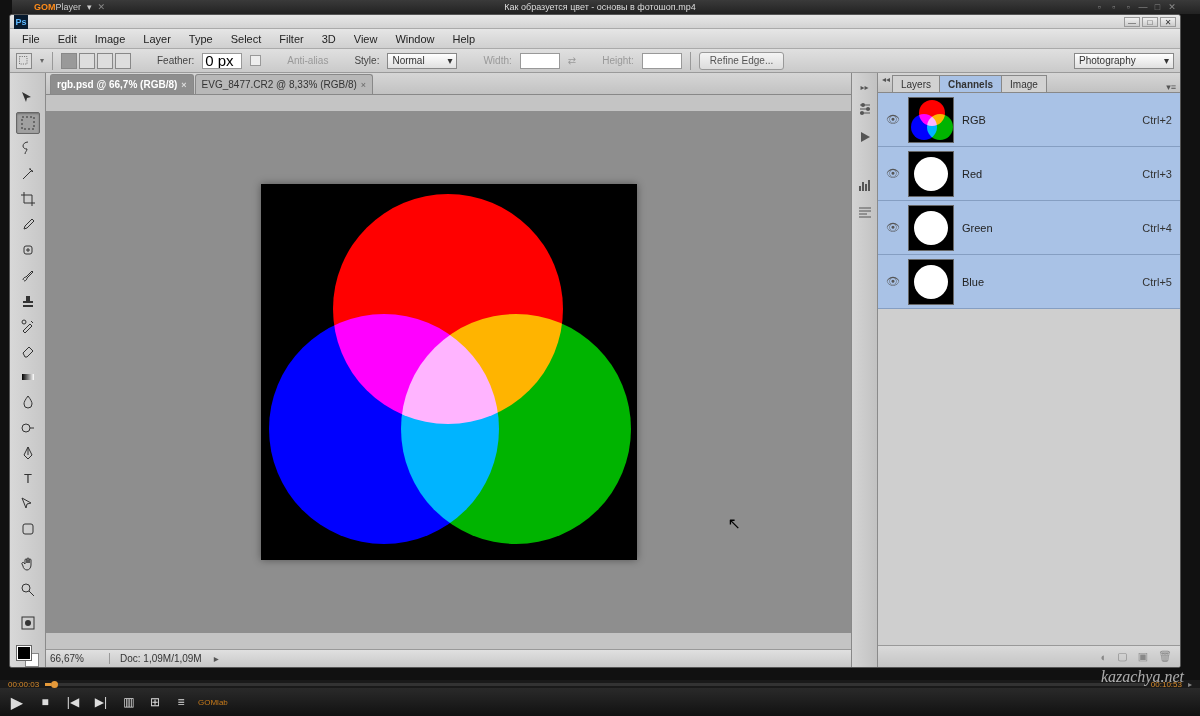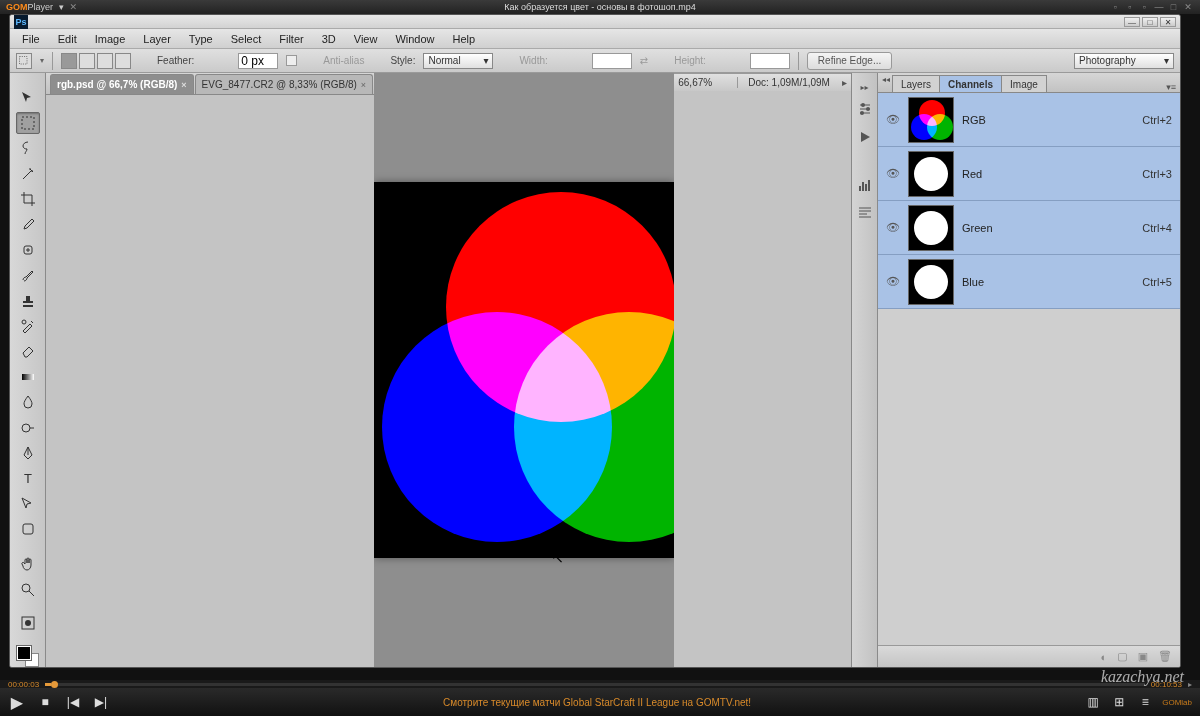--- a/index.html
+++ b/index.html
@@ -1,19 +1,19 @@
 <!DOCTYPE html>
 <html><head>
 <meta charset="utf-8">
 <style>
 * { margin: 0; padding: 0; box-sizing: border-box; font-family: "Lucida Grande", Tahoma, sans-serif; }
 body { width: 1200px; height: 716px; background: #111; position: relative; overflow: hidden; }
 
 
-.gom-title { height: 14px; background: linear-gradient(#3a3a3a,#222); display:flex; align-items:center; font-size:9px; color:#ccc; padding:0 6px; justify-content:space-between;}
+.gom-title { height: 14px; background: linear-gradient(#3a3a3a,#222); display:flex; align-items:center; font-size:9px; color:#ccc; padding:0 22px; justify-content:space-between;margin-left:12px;}
 .gom-title .left{display:flex;align-items:center;gap:6px;}
 .gom-title .logo{color:#ff8c1a;font-weight:bold;}
 .gom-title .center{position:absolute;left:50%;transform:translateX(-50%);color:#ddd;}
 .gom-title .icons span{display:inline-block;width:12px;text-align:center;color:#888;cursor:pointer;}
 
 
 .ps { position:absolute; top:14px; left:9px; width:1172px; height:654px; background:#c7c7c7; border:1px solid #555; border-radius:3px; display:flex; flex-direction:column; overflow:hidden;}
 .ps-titlebar{height:14px;background:linear-gradient(#e8e8e8,#d2d2d2);border-bottom:1px solid #aaa;display:flex;align-items:center;padding:0 4px;gap:4px;}
 .ps-logo{width:14px;height:28px;background:#071a2e;color:#5ab7ff;font-size:9px;font-weight:bold;display:flex;align-items:center;justify-content:center;border-radius:2px;}
 .ps-winbtns{margin-left:auto;display:flex;gap:2px;}
@@ -21,42 +21,42 @@
 
 .ps-menubar{height:20px;background:linear-gradient(#e6e6e6,#d0d0d0);border-bottom:1px solid #aaa;display:flex;align-items:center;padding:0 4px;gap:2px;font-size:11px;color:#222;}
 .ps-menubar span{padding:2px 8px;cursor:default;}
 
 .ps-options{height:24px;background:linear-gradient(#e0e0e0,#cacaca);border-bottom:1px solid #9a9a9a;display:flex;align-items:center;padding:0 6px;gap:8px;font-size:10px;color:#333;}
 .opt-icon{width:16px;height:16px;border:1px solid #888;background:#ddd;display:inline-block;}
 .opt-sep{width:1px;height:18px;background:#999;}
 .opt-icons-group{display:flex;gap:2px;}
 .opt-icons-group .opt-icon:first-child{background:#999;}
 .opt-label{color:#444;padding-left:18px;}
-.opt-input{width:40px;height:16px;border:1px solid #999;background:#fff;font-size:12px;padding:0 2px;margin-left:36px;}
+.opt-input{width:40px;height:16px;border:1px solid #999;background:#fff;font-size:15px;padding:0 2px;}
 .opt-select{height:16px;border:1px solid #888;background:linear-gradient(#fff,#e0e0e0);font-size:10px;padding:0 4px;display:flex;align-items:center;gap:6px;}
 .opt-select.w70{width:70px;justify-content:space-between;}
 .opt-check{width:11px;height:11px;border:1px solid #999;background:#eee;display:inline-block;}
 .opt-btn{height:18px;padding:0 10px;border:1px solid #999;background:linear-gradient(#f4f4f4,#dcdcdc);border-radius:3px;font-size:10px;display:flex;align-items:center;color:#555;}
 .opt-right{margin-left:auto;}
 .opt-right .opt-select{width:100px;justify-content:space-between;}
 .dim{color:#999;}
 
 .ps-body{flex:1;display:flex;background:#8e8e8e;min-height:0;}
 
 
 .ps-tools{width:36px;background:linear-gradient(90deg,#d8d8d8,#c6c6c6);border-right:1px solid #8a8a8a;display:flex;flex-direction:column;align-items:center;padding-top:14px;gap:4px;}
 .tool{width:24px;height:22px;display:flex;align-items:center;justify-content:center;border:1px solid transparent;border-radius:2px;cursor:pointer;background:transparent;}
 .tool.sel{background:#a0a0a0;border-color:#666;box-shadow:inset 0 1px 2px rgba(0,0,0,.3);}
 .tool svg{width:16px;height:16px;}
 .swatches{margin-top:8px;width:22px;height:22px;position:relative;}
 .swatches .fg{position:absolute;width:14px;height:14px;background:#000;border:1px solid #fff;outline:1px solid #666;top:0;left:0;}
 .swatches .bg{position:absolute;width:14px;height:14px;background:#fff;border:1px solid #888;bottom:0;right:0;}
 
 
-.doc-area{flex:1;display:flex;flex-direction:row;background:#c4c4c4;border-right:1px solid #888;min-width:0;}
+.doc-area{flex:1;display:flex;flex-direction:column;background:#c4c4c4;border-right:1px solid #888;min-width:0;gap:16px;}
 .doc-tabs{height:22px;background:linear-gradient(#d6d6d6,#c2c2c2);display:flex;align-items:flex-end;padding-left:4px;border-bottom:1px solid #888;}
 .doc-tab{height:20px;padding:0 6px;font-size:10px;display:flex;align-items:center;gap:4px;background:#b8b8b8;border:1px solid #888;border-bottom:none;margin-right:1px;border-top-left-radius:3px;border-top-right-radius:3px;color:#333;}
 .doc-tab.active{background:#8e8e8e;color:#fff;font-weight:bold;}
 .doc-tab .x{color:#666;font-size:9px;}
 .doc-tab.active .x{color:#ddd;}
 
 .canvas-wrap{flex:1;background:#8e8e8e;position:relative;overflow:hidden;display:flex;align-items:center;justify-content:center;}
 .artboard{width:376px;height:376px;background:#000;box-shadow:0 0 8px rgba(0,0,0,.4);position:relative;}
 .cursor{position:absolute;right:110px;bottom:100px;font-size:16px;color:#000;pointer-events:none;}
 
@@ -439,21 +439,20 @@
     </div>
   <span>00:10:53</span>
   <span style="color:#888">▸</span>
 </div>
 
 <div class="gom-ctrl">
   <span class="btn play">▶</span>
   <span class="btn">■</span>
   <span class="btn">|◀</span>
   <span class="btn">▶|</span>
-  <div class="msg">Смотрите текущие матчи Global StarCraft II League на GOMTV.net!</div>
   <div class="right">
     <span class="btn">▥</span>
     <span class="btn">⊞</span>
     <span class="btn">≡</span>
     <span style="font-size:8px;color:#c77a1a">GOMlab</span>
   </div>
 </div>
 
 <div class="watermark">kazachya.net</div>
 

